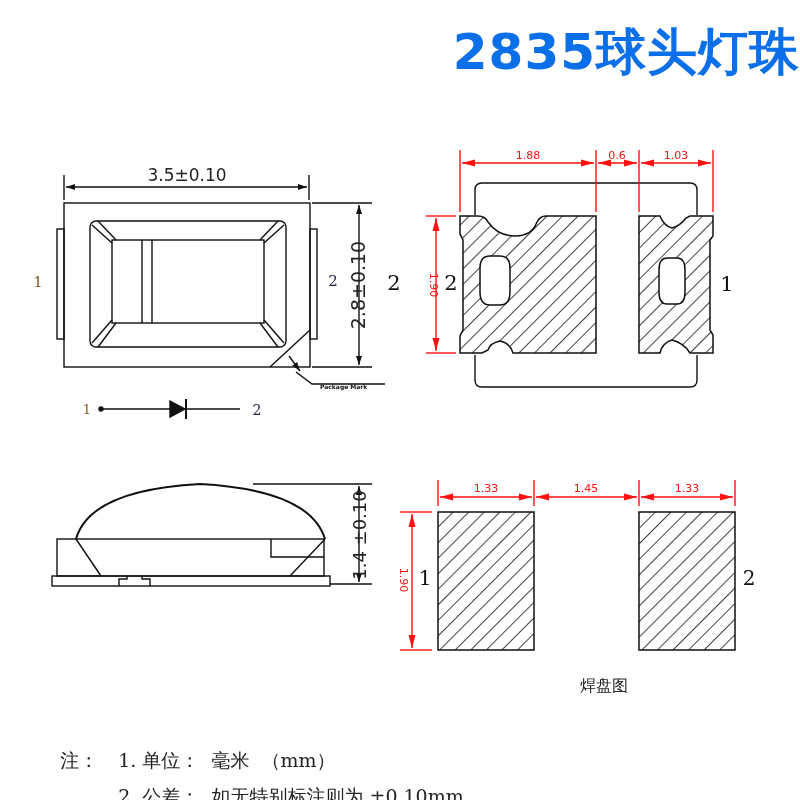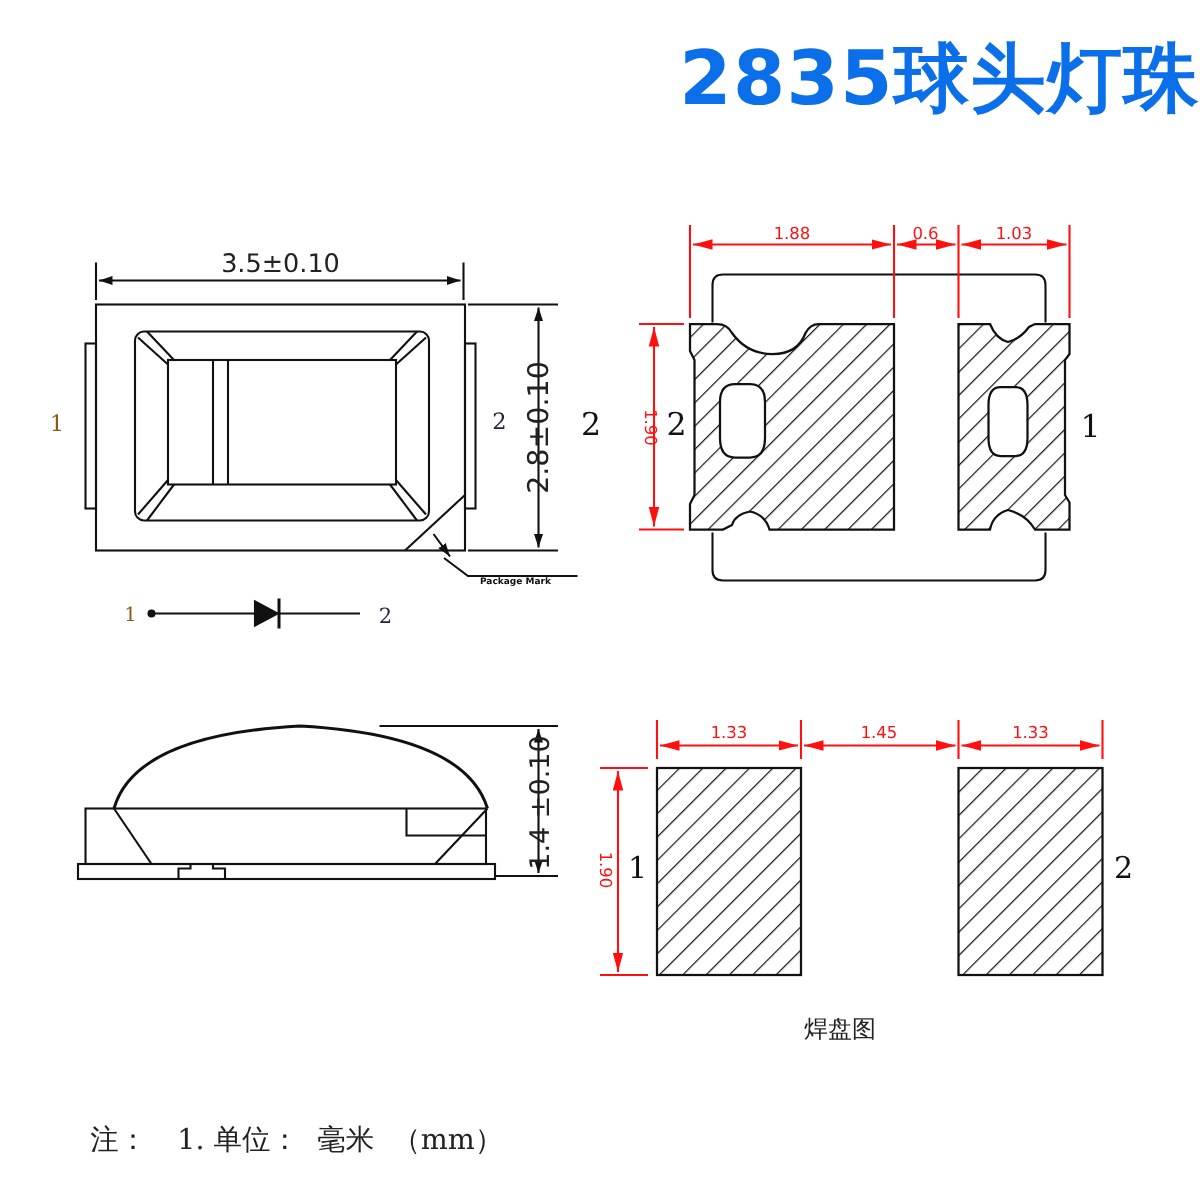--- a/index.html
+++ b/index.html
@@ -7,21 +7,21 @@
   .title {
     position: absolute; left: 0; top: 22px; width: 800px; text-align: right;
     font-family: "DejaVu Sans", sans-serif; font-weight: bold; font-size: 50px;
     letter-spacing: 1px; line-height: 60px;
   }
   svg.drawing { position: absolute; left: 0; top: 0; }
   .notes { position: absolute; left: 36px; top: 706px; font-family: "DejaVu Serif", serif; font-size: 19px; color: #222; }
   .note-row { height: 36px; line-height: 36px; white-space: pre; }
   .note-label { display: inline-block; width: 58px; }
   .note-indent { display: inline-block; width: 58px; }
-  .pad-caption { position: absolute; left: 536px; top: 676px; font-family: "DejaVu Serif", serif; font-size: 16px; color: #222; }
+  .pad-caption { position: absolute; left: 580px; top: 676px; font-family: "DejaVu Serif", serif; font-size: 16px; color: #222; }
 </style>
 </head>
 <body>
 
 <div class="title" style="color:#0a6fe8">2835球头灯珠</div>
 
 <svg class="drawing" width="800" height="800" viewBox="0 0 800 800" xmlns="http://www.w3.org/2000/svg">
   <defs>
     <pattern id="hatch" patternUnits="userSpaceOnUse" width="11" height="11" patternTransform="rotate(45)">
       <line x1="0" y1="0" x2="0" y2="11" stroke="#111" stroke-width="1.6"></line>
@@ -151,13 +151,16 @@
   <text x="425" y="585" text-anchor="middle" font-family="DejaVu Serif, serif" font-size="20" fill="#111">1</text>
   <text x="749" y="585" text-anchor="middle" font-family="DejaVu Serif, serif" font-size="20" fill="#111">2</text>
 </svg>
 
 <div class="pad-caption">焊盘图</div>
 
 <div class="notes">
   <div class="note-row">
     <span class="note-label">注：</span><span>1. 单位：  毫米  （mm）</span>
   </div>
+  <div class="note-row">
+    <span class="note-indent"></span><span>2. 公差：  如无特别标注则为 ±0.10mm</span>
+  </div>
 </div>
 
 </body></html>

